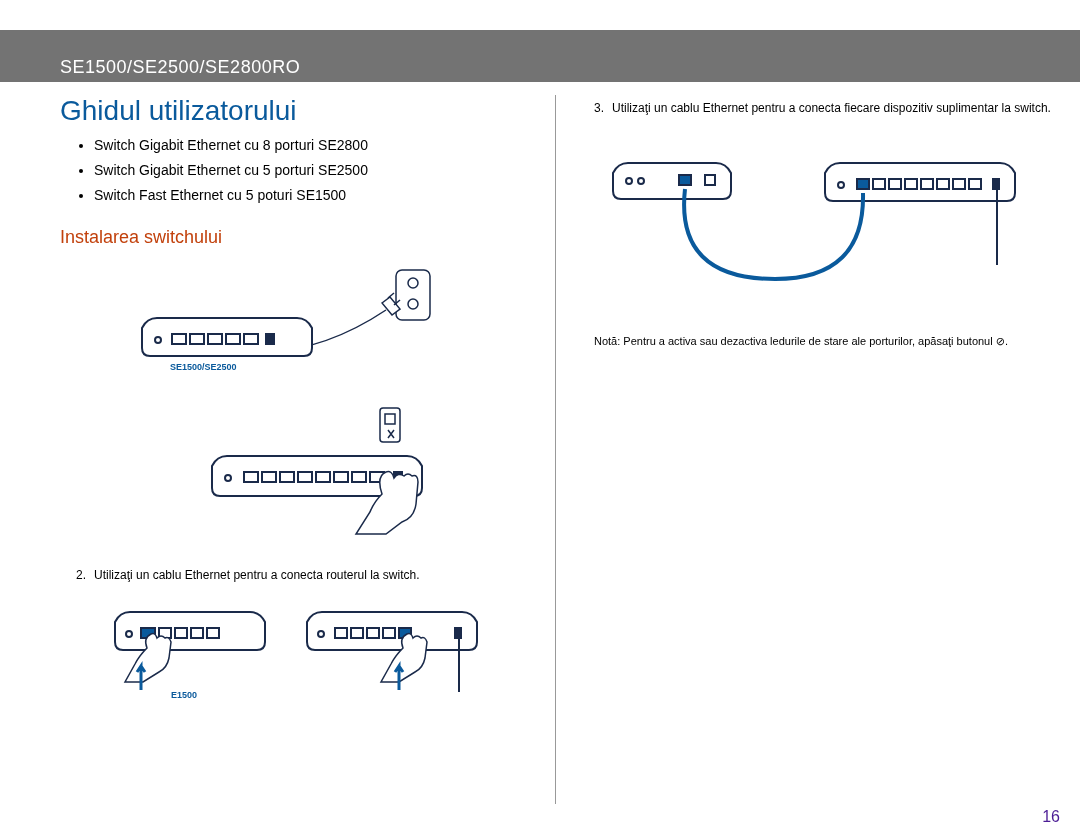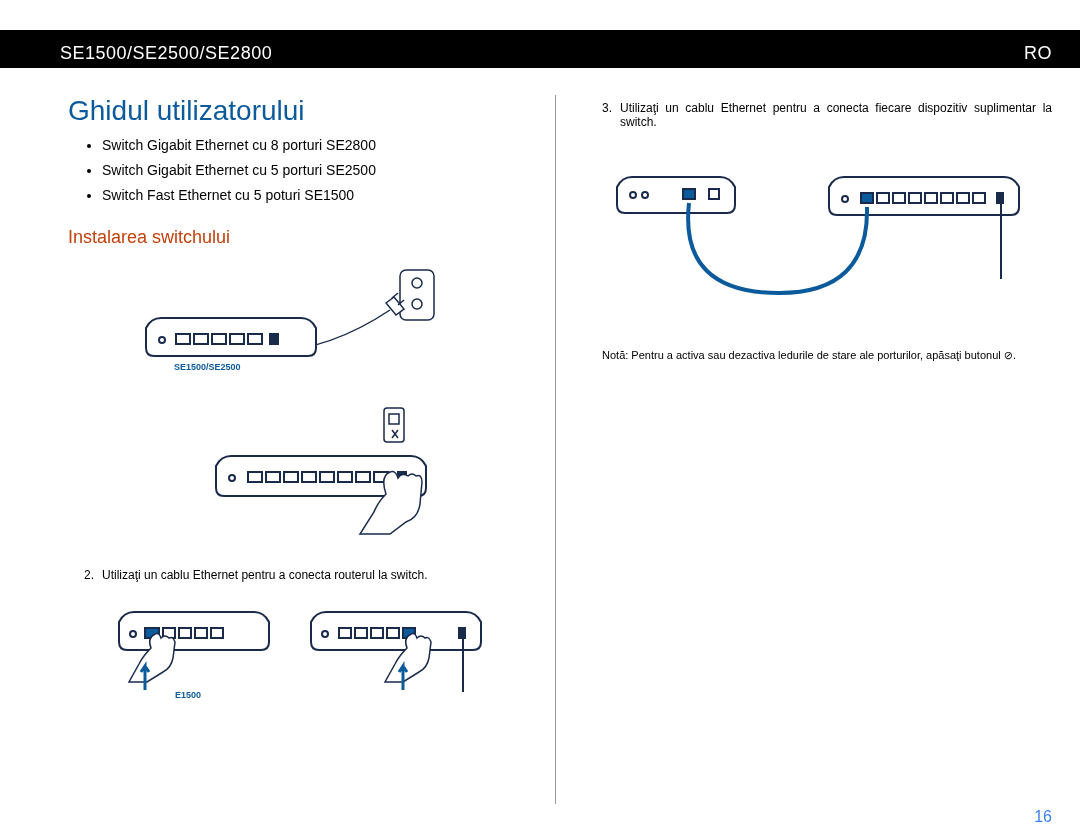--- a/index.html
+++ b/index.html
@@ -1,33 +1,33 @@
 <!DOCTYPE html>
 <html><head>
 <meta charset="utf-8">
 <style>
   html,body{margin:0;padding:0;font-family:Arial,Helvetica,sans-serif;background:#fff;color:#000;}
   .page{width:1080px;height:834px;position:relative;box-sizing:border-box;}
-  .header-band{position:absolute;top:30px;left:0;right:0;height:38px;background:#000000;display:flex;align-items:flex-end;justify-content:space-between;padding:0 28px 4px 60px;box-sizing:border-box;color:#fff;font-size:18px;font-weight:300;letter-spacing:.5px;}
+  .header-band{position:absolute;top:30px;left:0;right:0;height:52px;background:#737373;display:flex;align-items:flex-end;padding:0 28px 4px 60px;box-sizing:border-box;color:#fff;font-size:18px;font-weight:300;letter-spacing:.5px;}
   .header-band .model{font-family:Arial,Helvetica,sans-serif;}
   .header-band .lang{font-family:Arial,Helvetica,sans-serif;}
   .content{position:absolute;top:95px;left:60px;right:28px;bottom:30px;display:flex;}
-  .col{width:50%;box-sizing:border-box;position:relative;margin-left:8px;}
+  .col{width:50%;box-sizing:border-box;position:relative;}
   .col.left{padding-right:22px;border-right:1px solid #999;}
   .col.right{padding-left:22px;}
   h1{color:#0a5a9c;font-size:28px;font-weight:400;margin:0 0 6px 0;}
   h2{color:#c2410c;font-size:18px;font-weight:400;margin:18px 0 6px 0;}
   ul.bullets{margin:4px 0 0 0;padding-left:34px;font-size:14px;line-height:1.8;}
   ul.bullets li{list-style-type:disc;}
   .step-block{font-size:12px;text-align:justify;margin-bottom:8px;padding-left:34px;text-indent:-18px;}
   .step-num{display:inline-block;width:18px;text-indent:0;}
   .figure{display:flex;flex-direction:column;align-items:center;margin:20px 0 30px 0;}
   .device{stroke:#1a2a4a;stroke-width:2;fill:#fff;}
   .device-label{font-size:9px;fill:#0a5a9c;font-weight:bold;}
-  .pagenum{position:absolute;bottom:8px;right:28px;font-size:16px;color:#3b82f6;}
+  .pagenum{position:absolute;bottom:8px;right:20px;font-size:16px;color:#4c1d95;}
   .note{font-size:11px;text-align:justify;margin-top:20px;padding-left:16px;}
   svg text{font-family:Arial,Helvetica,sans-serif;}
 </style>
 </head>
 <body>
 
 <div class="page">
 
   <div class="header-band">
     <span class="model">SE1500/SE2500/SE2800</span>

